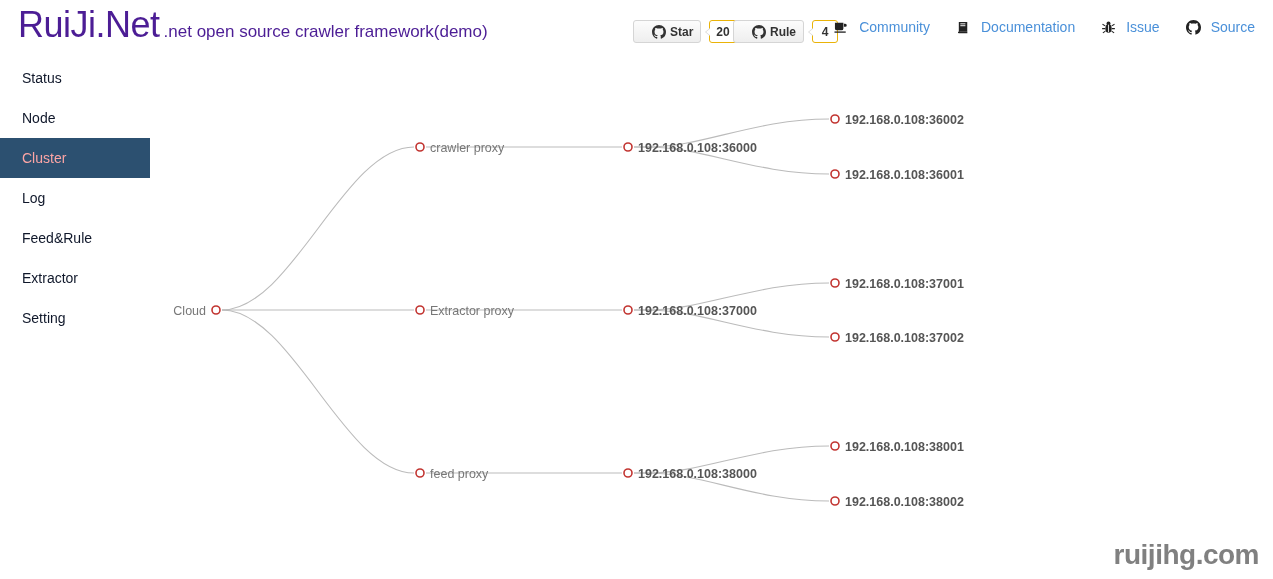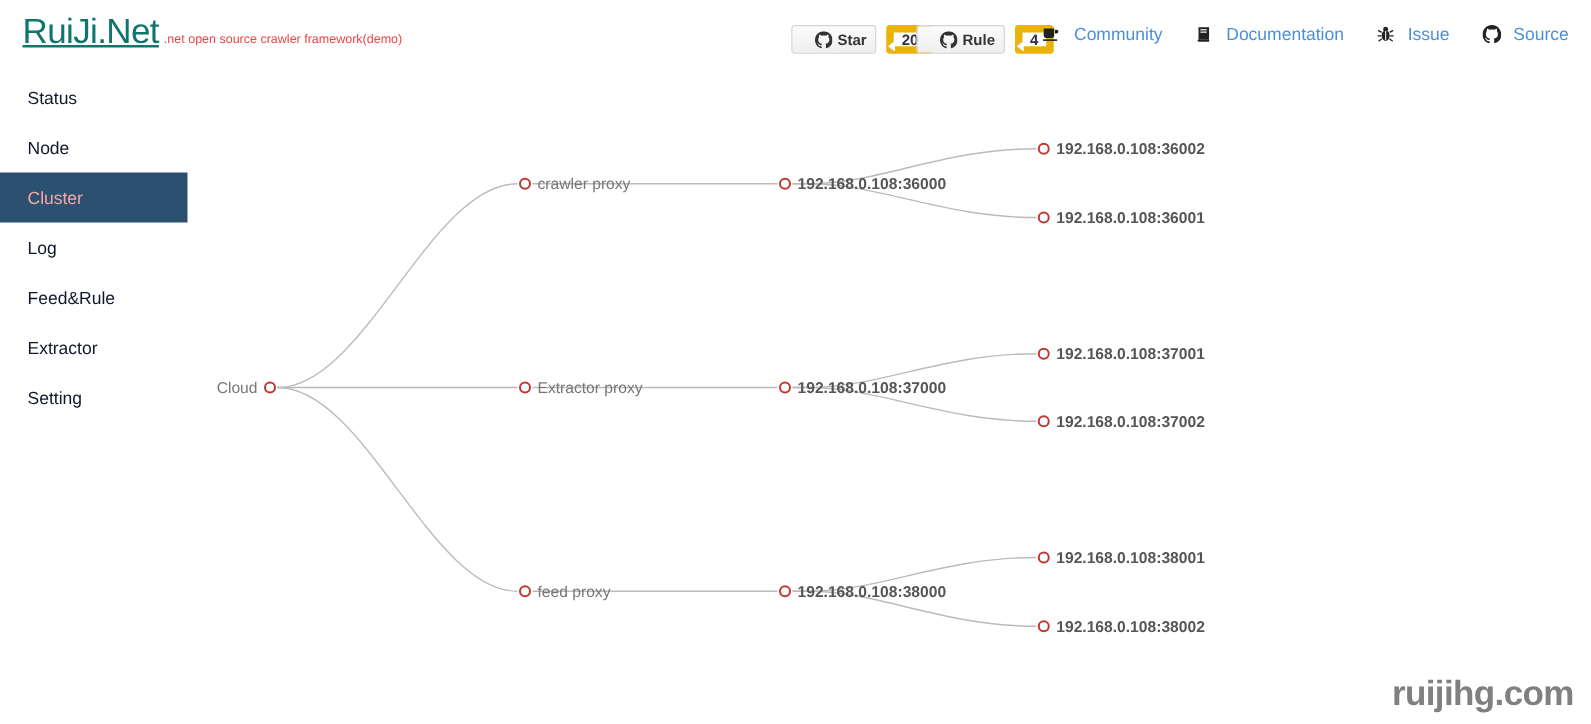--- a/index.html
+++ b/index.html
@@ -11,45 +11,44 @@
     font-family: "Liberation Sans", sans-serif;
     overflow: hidden;
   }
   #app { position: relative; width: 1273px; height: 579px; background:#fff; }
 
   
   .header { position: absolute; left:0; top:0; width:1273px; height:58px; background:#fff; }
 
   .brand { position:absolute; left:18px; top:5px; display:flex; align-items:baseline; }
   .brand-title {
-    font-size: 28px; line-height: 40px; color:#0f766e;
+    font-size: 36px; line-height: 40px; color:#4c1d95;
     font-family: "Liberation Sans", sans-serif; font-weight: 400;
     letter-spacing: -0.5px;
-    text-decoration: underline;
   }
   .brand-tagline {
-    font-size: 10px; color:#ef4444; margin-left: 4px; line-height:18px;
+    font-size: 17px; color:#4c1d95; margin-left: 4px; line-height:18px;
   }
 
   
   .gh-group { position:absolute; top:20px; display:flex; align-items:stretch; height:23px; }
   .gh-star { left:633px; }
   .gh-fork { left:733px; }
   .gh-btn {
     display:flex; align-items:center; gap:4px;
     background: linear-gradient(#fcfcfc,#eeeeee);
     border:1px solid #d5d5d5; border-radius:3px;
     padding: 0 7px 0 18px; height:23px;
     font-size:12px; font-weight:bold; color:#333; white-space:nowrap;
   }
   .gh-count {
     position:relative; margin-left:8px;
     display:flex; align-items:center; justify-content:center;
     min-width:26px; height:23px; padding:0 6px;
-    background:#fff; border:6px solid #eab308; border-radius:3px;
+    background:#fff; border:1px solid #eab308; border-radius:3px;
     font-size:12px; font-weight:bold; color:#333;
   }
   .gh-count:before, .gh-count:after {
     content:""; position:absolute; top:7px; width:0; height:0;
     border-style:solid;
   }
   .gh-count:before {
     left:-5px; border-width:4px 5px 4px 0; border-color:transparent #d5d5d5 transparent transparent;
   }
   .gh-count:after {

